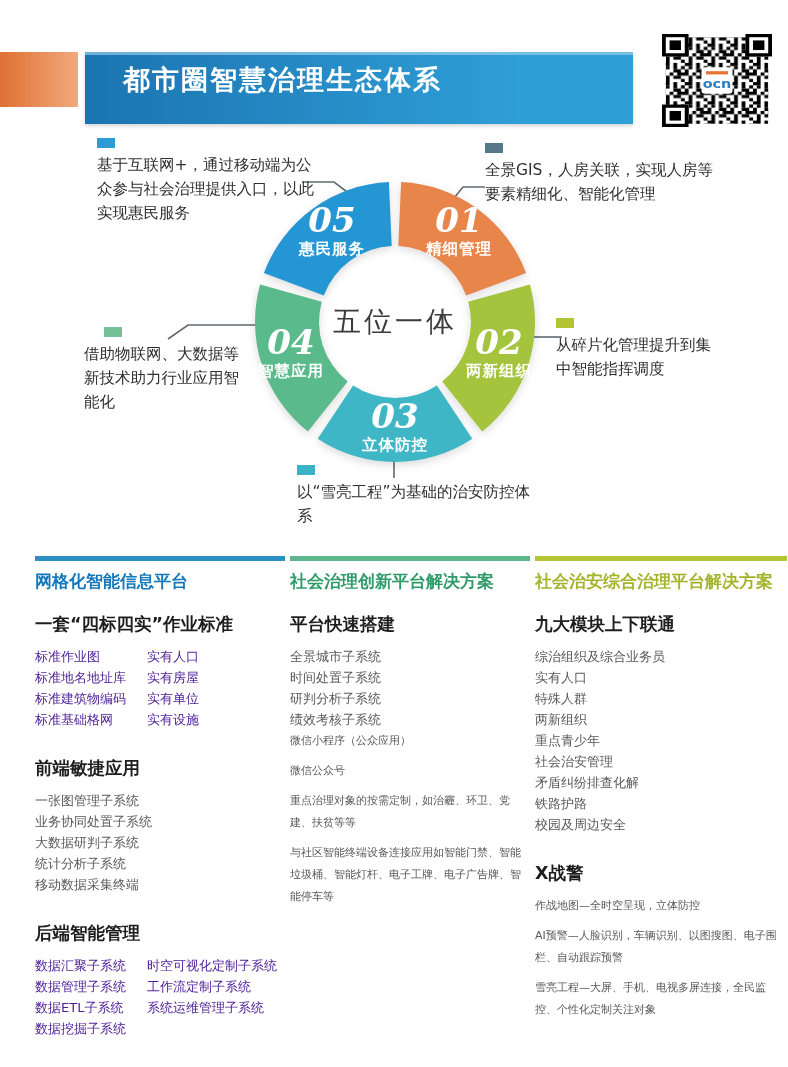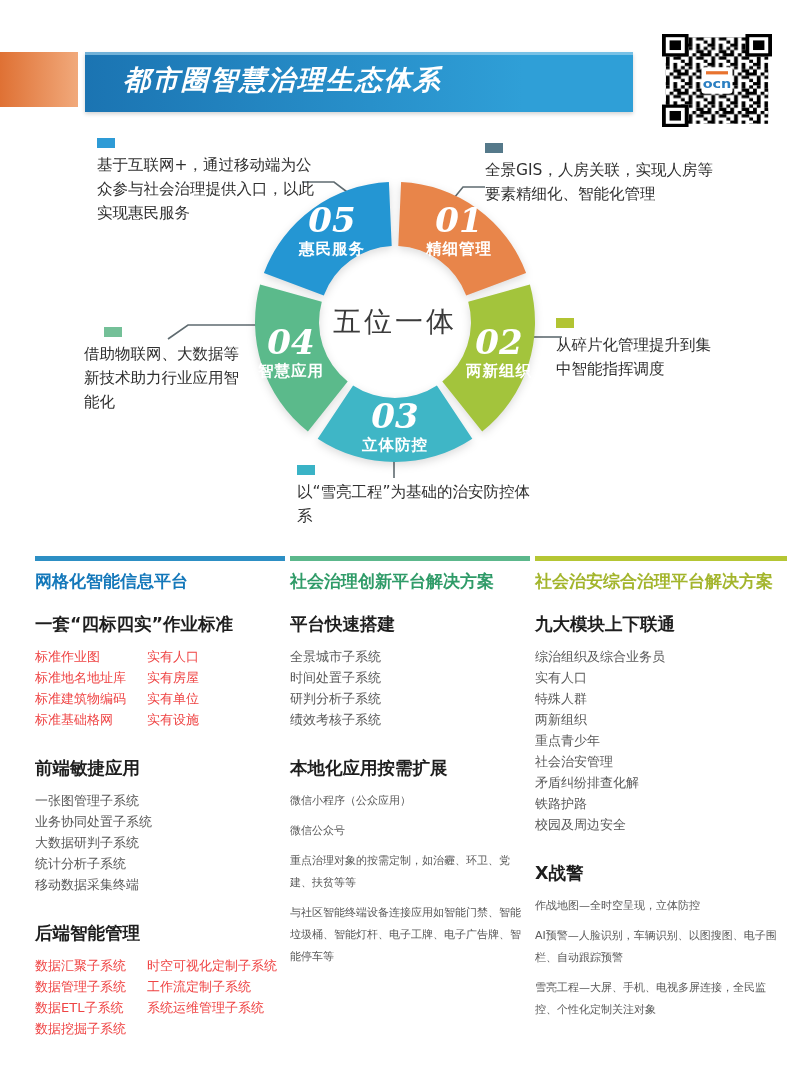--- a/index.html
+++ b/index.html
@@ -2,23 +2,23 @@
 <html><head>
 <meta charset="utf-8">
 <style>
   html,body{margin:0;padding:0;background:#fff;}
   .page{position:relative;width:788px;height:1067px;background:#ffffff;overflow:hidden;
         font-family:"DejaVu Sans","Liberation Sans",sans-serif;color:#2f2f2f;}
 
   
   .accent-block{position:absolute;left:0;top:52px;width:78px;height:55px;
     background:linear-gradient(90deg,#df7134,#f1a97b);}
-  .banner{position:absolute;left:85px;top:52px;width:548px;height:60px;
+  .banner{position:absolute;left:85px;top:52px;width:548px;height:72px;
     background:linear-gradient(90deg,#1b74b2 0%,#2f9fd7 80%);
-    box-shadow:inset 0 3px 0 rgba(170,216,240,.6), 0 2px 4px rgba(0,0,0,.18);font-style:italic;}
+    box-shadow:inset 0 3px 0 rgba(170,216,240,.6), 0 2px 4px rgba(0,0,0,.18);}
   .banner .title{color:#fff;font-size:27px;font-weight:bold;line-height:56px;
     padding-left:38px;letter-spacing:2px;white-space:nowrap;}
   .qr{position:absolute;left:662px;top:34px;width:110px;height:93px;}
 
   
   .donut{position:absolute;left:245px;top:172px;width:300px;height:300px;}
   .donut svg.ring{position:absolute;left:0;top:0;filter:drop-shadow(0 3px 4px rgba(0,0,0,.14));}
   .seg-label{position:absolute;transform:translate(-50%,-50%);text-align:center;color:#fff;white-space:nowrap;}
   .seg-num{font-family:"DejaVu Serif","Liberation Serif",serif;font-style:italic;font-weight:bold;
     font-size:34px;line-height:32px;}
@@ -46,21 +46,21 @@
   .col1 .bar{background:#2d8fc4;}
   .col2 .bar{background:#5cb88c;}
   .col3 .bar{background:#b5c634;}
   .col-header{font-size:17px;font-weight:bold;margin-top:9px;white-space:nowrap;}
   .col1 .col-header{color:#1478ba;}
   .col2 .col-header{color:#2f9b68;}
   .col3 .col-header{color:#a3b52c;}
   .sec-title{font-size:17.5px;font-weight:bold;color:#1e1e1e;margin:26px 0 10px;}
   .sec-title.first{margin-top:19px;}
   .plain-list div{font-size:13px;color:#595959;line-height:21px;}
-  .two-col{display:grid;grid-template-columns:112px 1fr;font-size:13px;color:#ef4444;line-height:21px;}
+  .two-col{display:grid;grid-template-columns:112px 1fr;font-size:13px;color:#4c1d95;line-height:21px;}
   .para{font-size:11px;color:#595959;line-height:22px;margin:0 0 8px;}
 </style>
 </head>
 <body>
 
 <div class="page">
 
   <div class="accent-block"></div>
   <div class="banner">
     <div class="title">都市圈智慧治理生态体系</div>
@@ -219,21 +219,20 @@
     <div class="col-header">社会治理创新平台解决方案</div>
 
     <div class="sec-title first">平台快速搭建</div>
     <div class="plain-list">
       <div>全景城市子系统</div>
       <div>时间处置子系统</div>
       <div>研判分析子系统</div>
       <div>绩效考核子系统</div>
     </div>
 
-    <div class="sec-title">本地化应用按需扩展</div>
     <p class="para">微信小程序（公众应用）</p>
     <p class="para">微信公众号</p>
     <p class="para">重点治理对象的按需定制，如治霾、环卫、党建、扶贫等等</p>
     <p class="para">与社区智能终端设备连接应用如智能门禁、智能垃圾桶、智能灯杆、电子工牌、电子广告牌、智能停车等</p>
   </div>
 
   <div class="col col3">
     <div class="bar"></div>
     <div class="col-header">社会治安综合治理平台解决方案</div>
 

